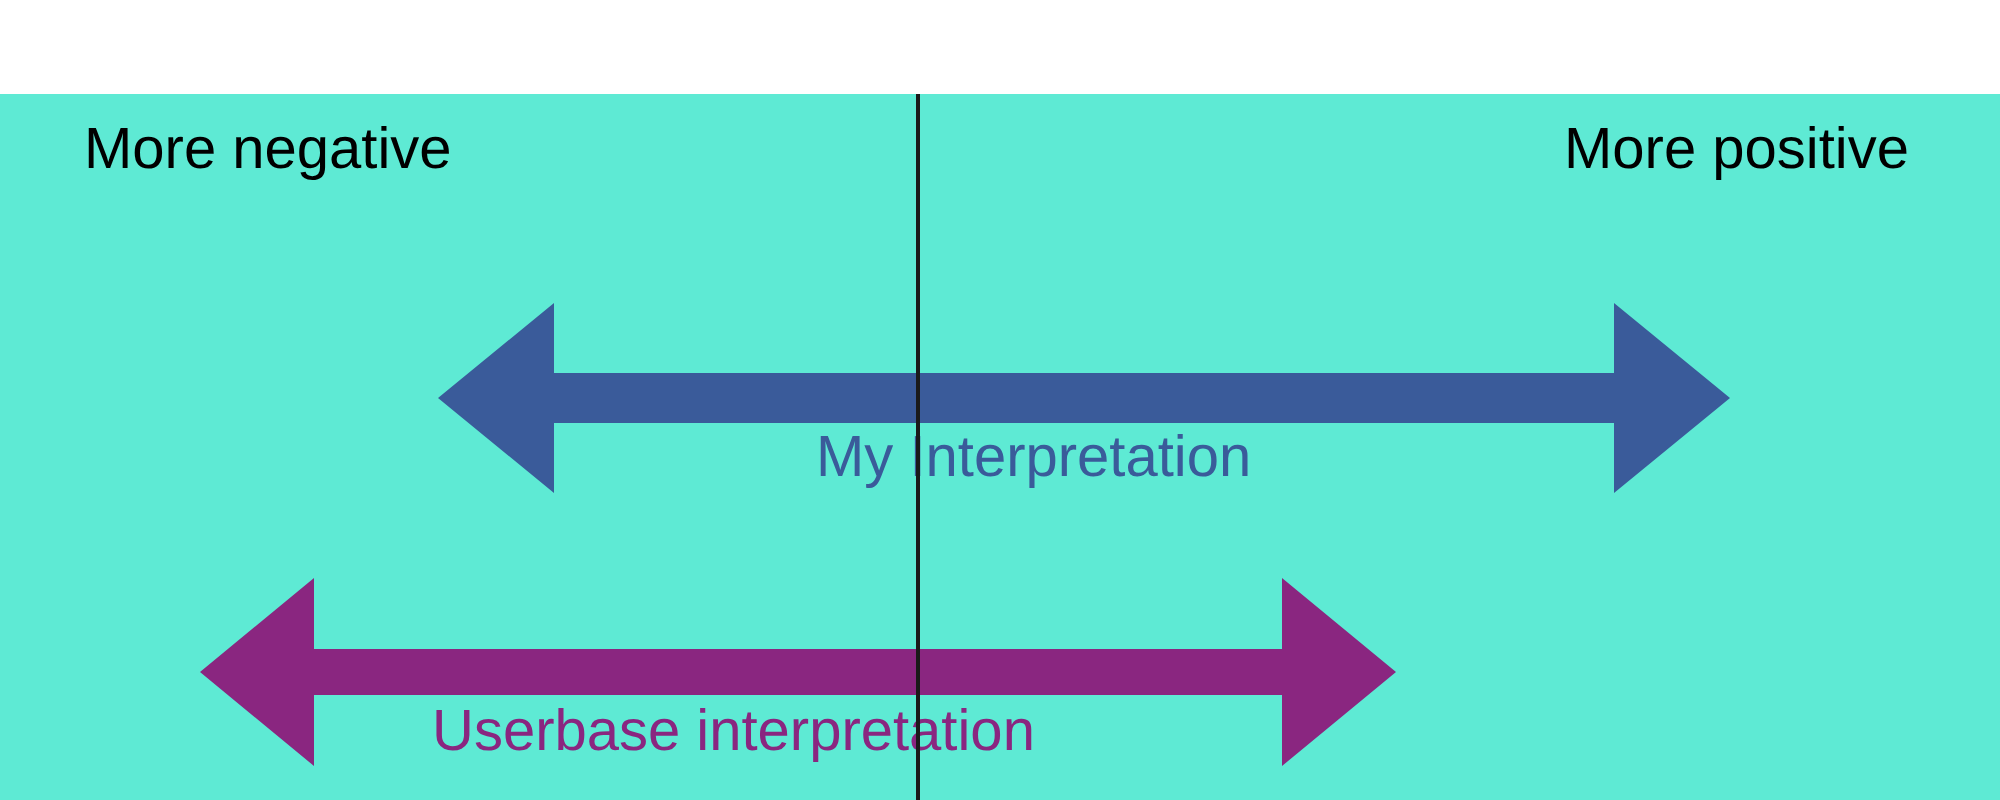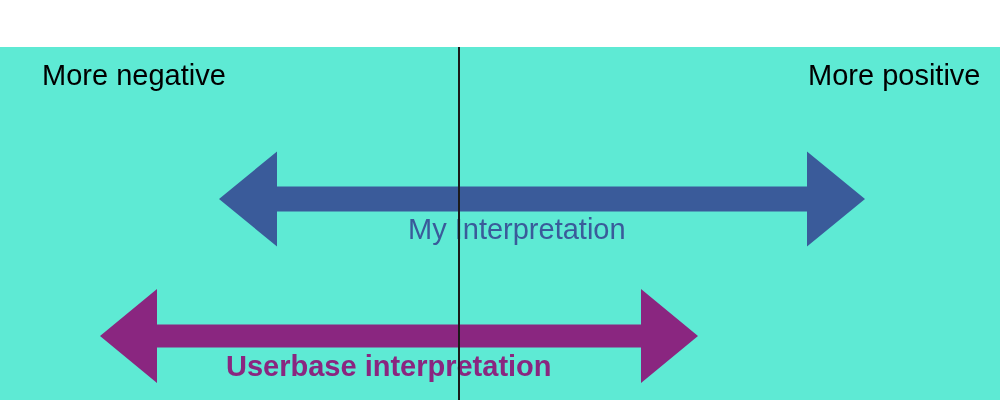--- a/index.html
+++ b/index.html
@@ -20,21 +20,21 @@
   .axis-label {
     position: absolute;
     font-size: 29px;
     line-height: 1;
     color: #000000;
     white-space: nowrap;
     font-family: "Liberation Sans", sans-serif;
   }
   #label-negative { left: 42px;  top: 14px; }
   #label-neutral  { left: 394px; top: 14px; }
-  #label-positive { left: 808px; top: 14px; }
+  #label-positive { left: 782px; top: 14px; }
 
   
   #divider {
     position: absolute;
     left: 458px;
     top: 0px;
     width: 1.5px;
     height: 400px;
     background: #1a1a1a;
     z-index: 30;
@@ -58,23 +58,22 @@
     line-height: 1;
     white-space: nowrap;
     z-index: 20;
     font-family: "Liberation Sans", sans-serif;
   }
   #caption-mine {
     left: 408px;
     top: 168px;
   }
   #caption-userbase {
-    left: 226px;
+    left: 216px;
     top: 305px;
-    font-weight: bold;
   }
 </style>
 </head>
 <body>
 
 <div id="canvas" style="background: #5eead4; margin-top: 47px;">
 
   <div class="axis-label" id="label-negative" style="color: rgb(0, 0, 0);">More negative</div>
 
 

